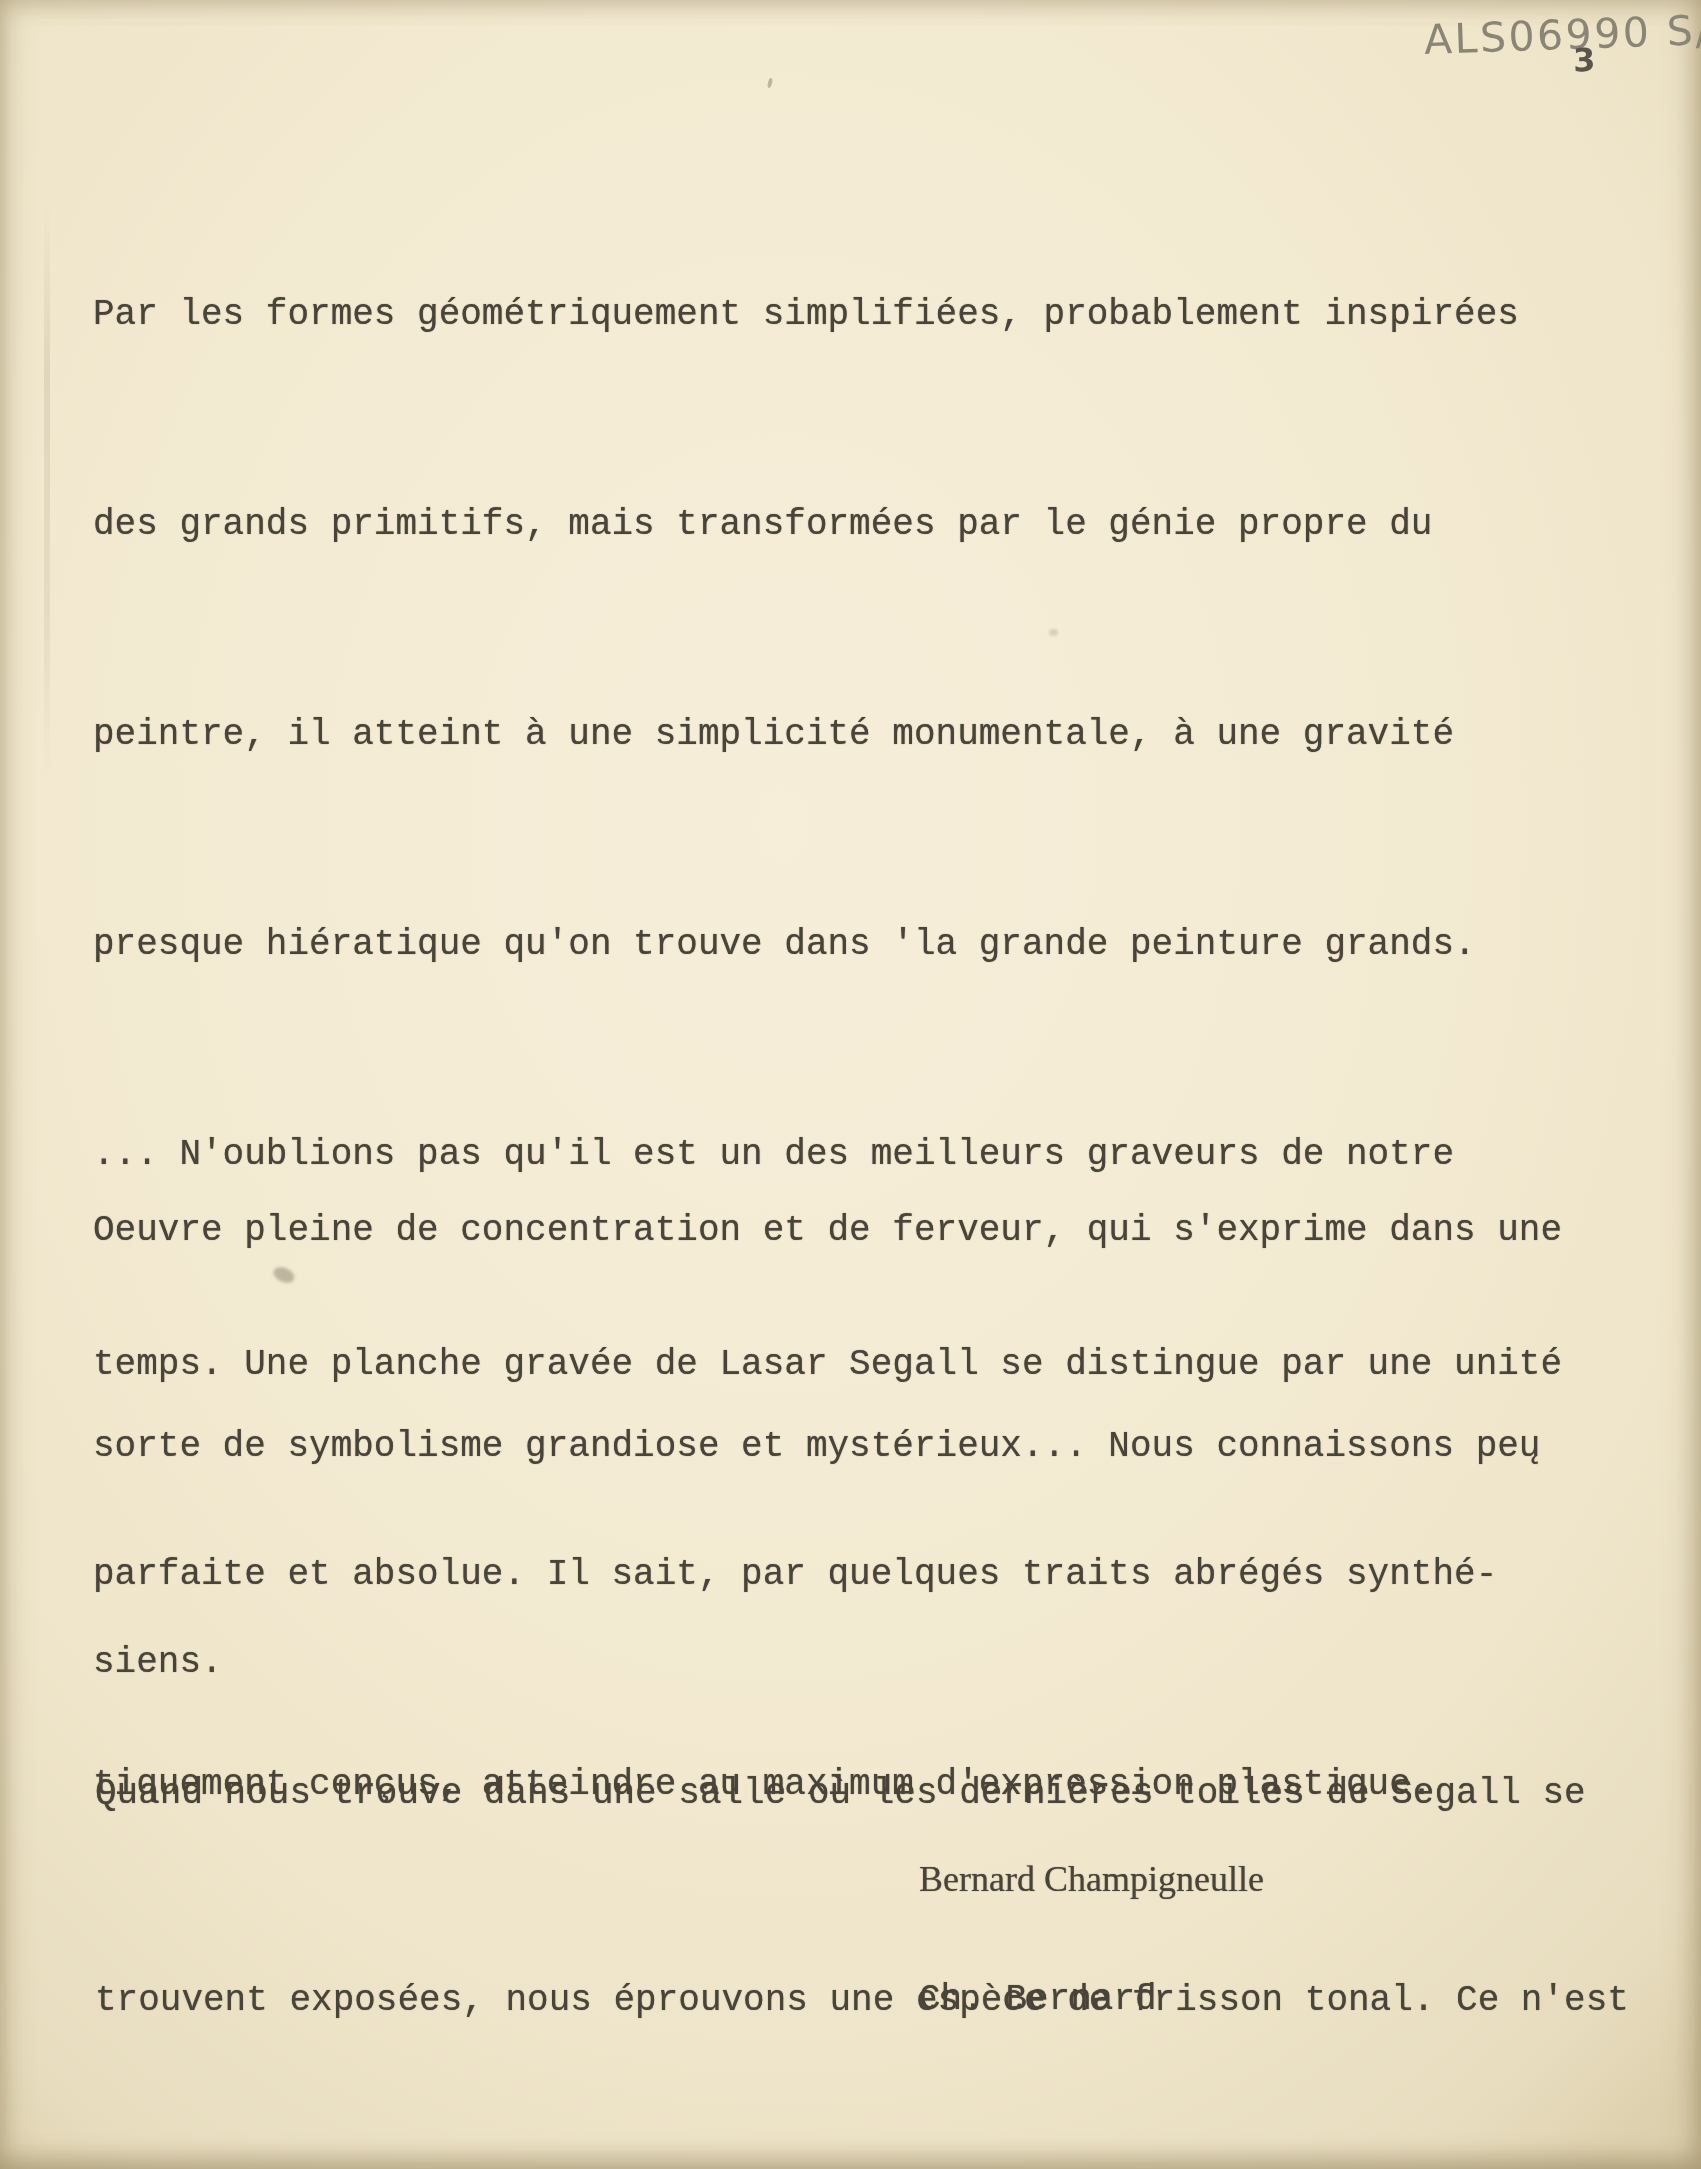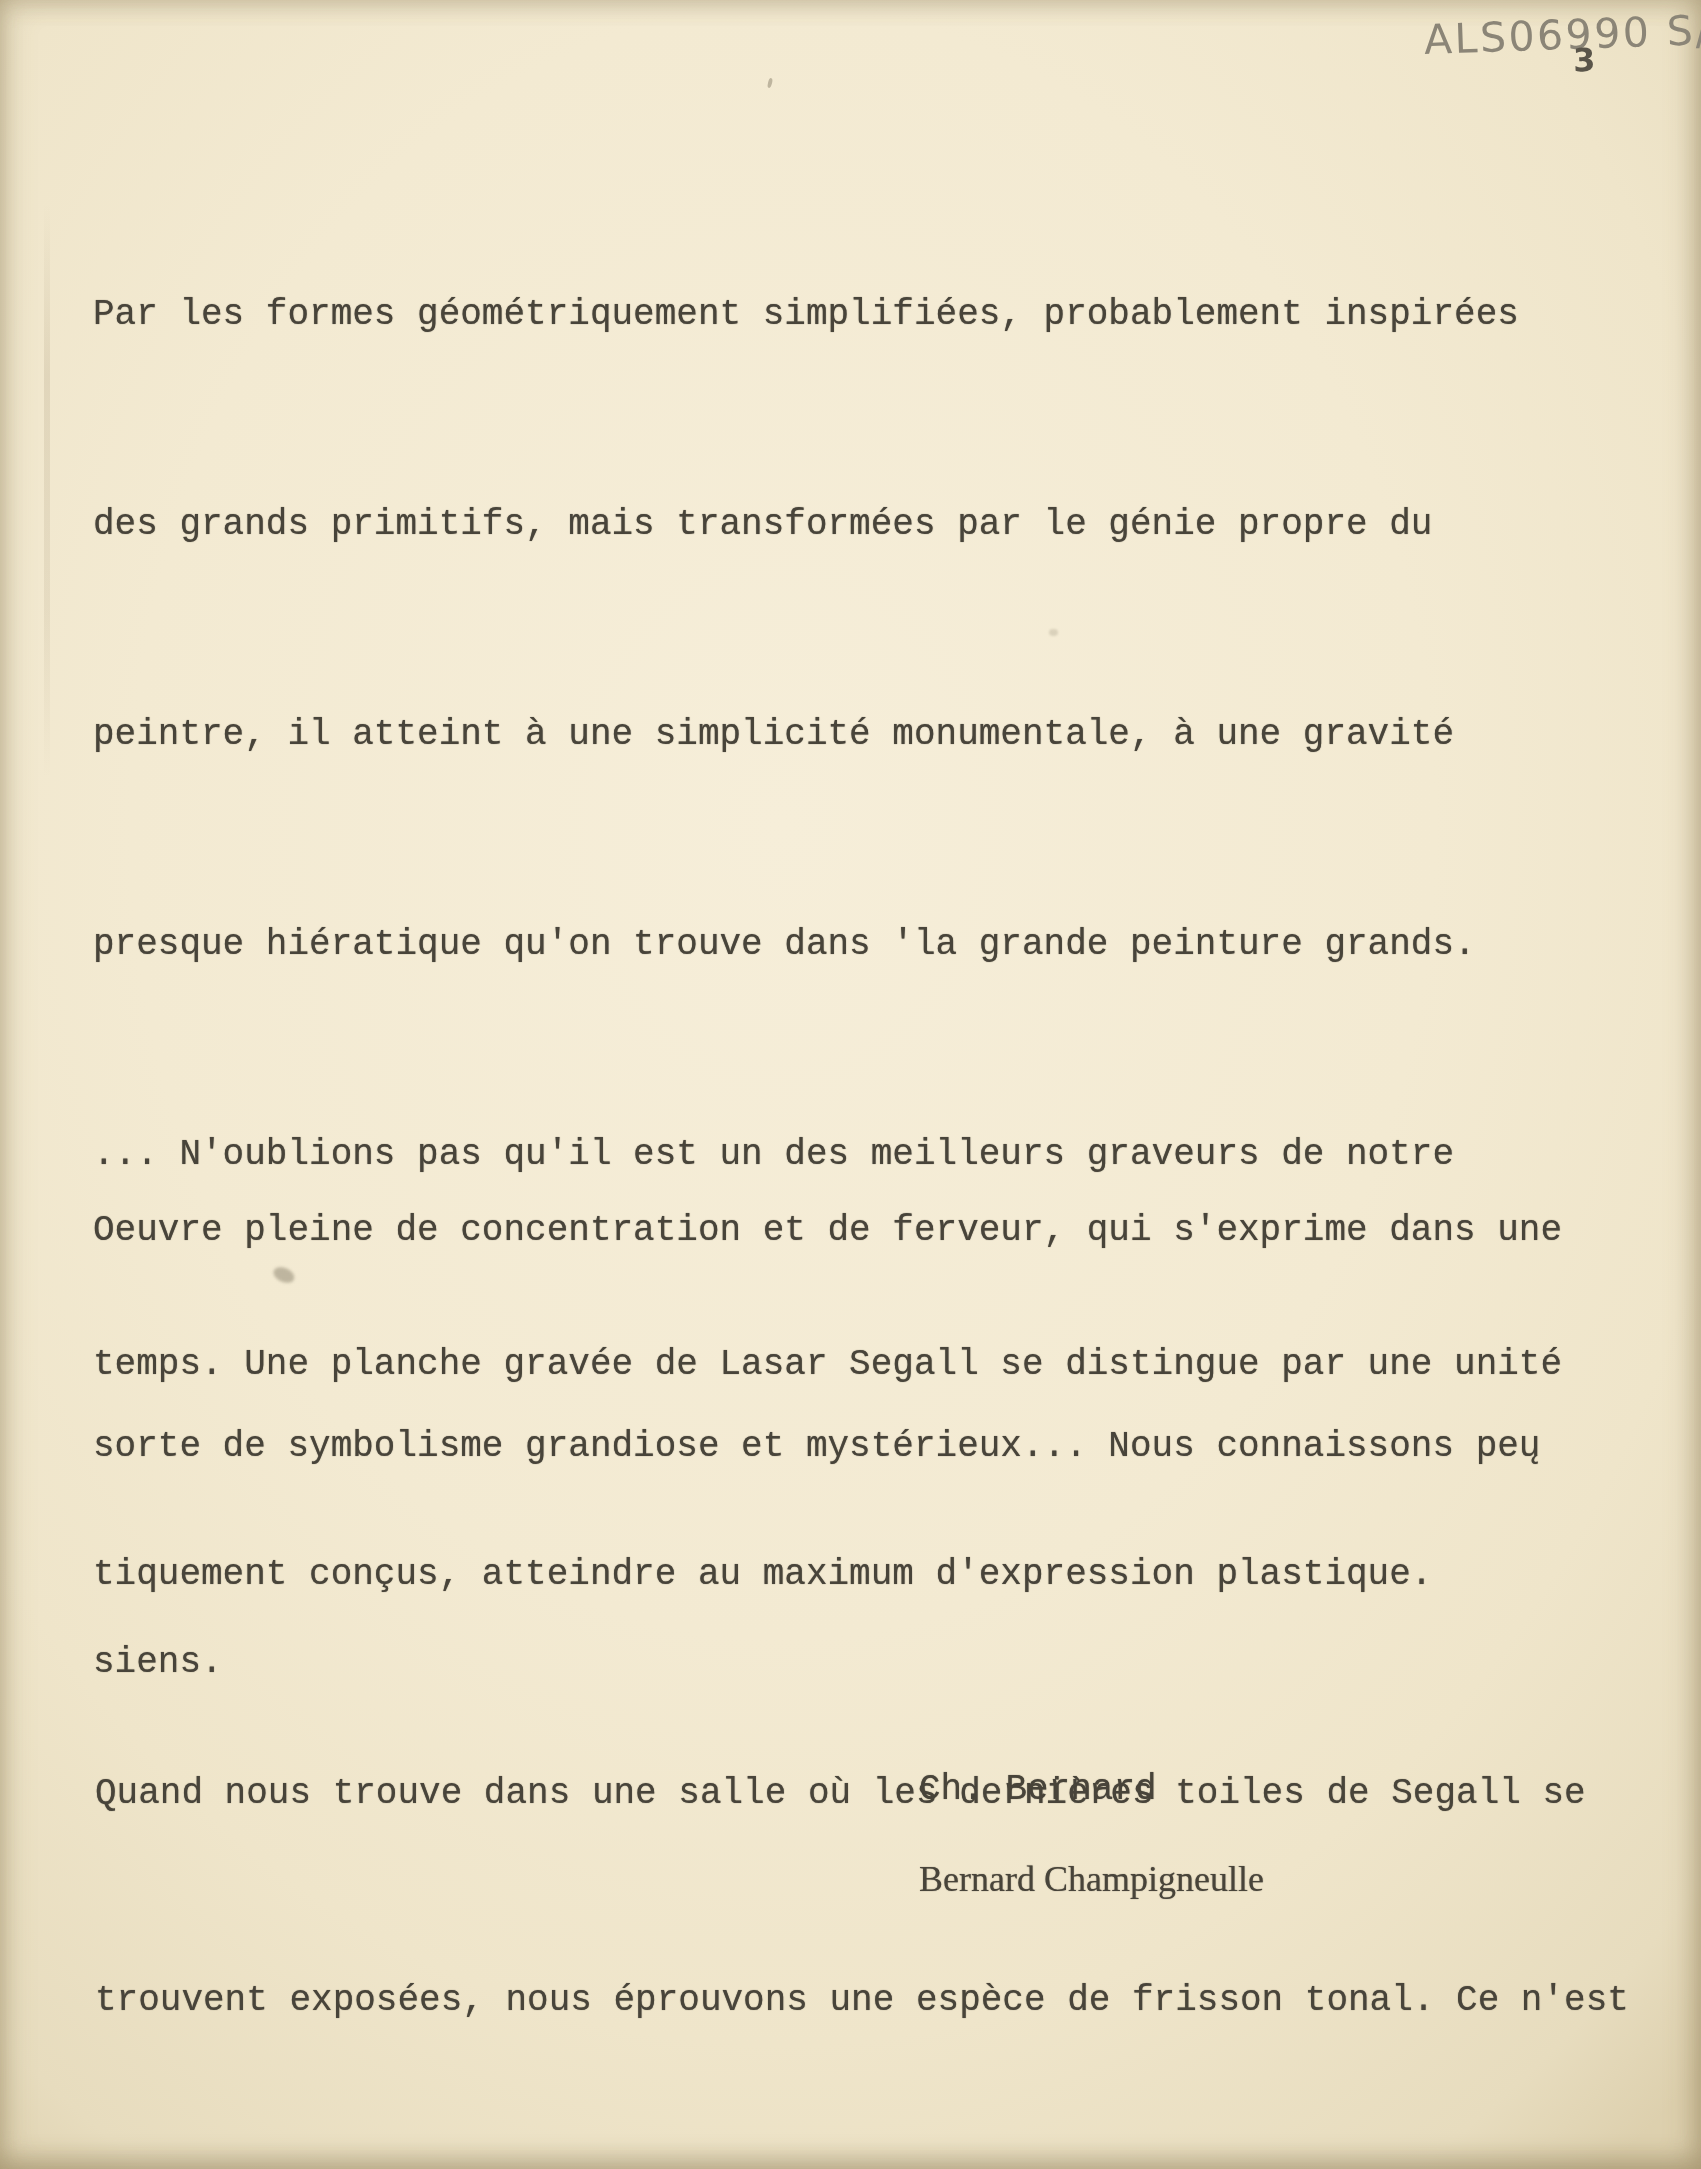--- a/index.html
+++ b/index.html
@@ -83,20 +83,21 @@
   <div class="catalog">ALS06990 S/19</div>
   <div class="pagenum">3</div>
 
   <div class="typed q1">
     <div class="line">Par les formes géométriquement simplifiées, probablement inspirées</div>
     <div class="line">des grands primitifs, mais transformées par le génie propre du</div>
     <div class="line">peintre, il atteint à une simplicité monumentale, à une gravité</div>
     <div class="line">presque hiératique qu'on trouve dans 'la grande peinture grands.</div>
     <div class="line">... N'oublions pas qu'il est un des meilleurs graveurs de notre</div>
     <div class="line">temps. Une planche gravée de Lasar Segall se distingue par une unité</div>
+    <div class="line">parfaite et absolue. Il sait, par quelques traits abrégés synthé-</div>
     <div class="line">tiquement conçus, atteindre au maximum d'expression plastique.</div>
     <div class="line attr">Ch. Bernard</div>
   </div>
 
   <div class="typed q2">
     <div class="line">Oeuvre pleine de concentration et de ferveur, qui s'exprime dans une</div>
     <div class="line">sorte de symbolisme grandiose et mystérieux... Nous connaissons peų</div>
     <div class="line">siens.</div>
     <div class="line attr">Bernard Champigneulle</div>
   </div>

